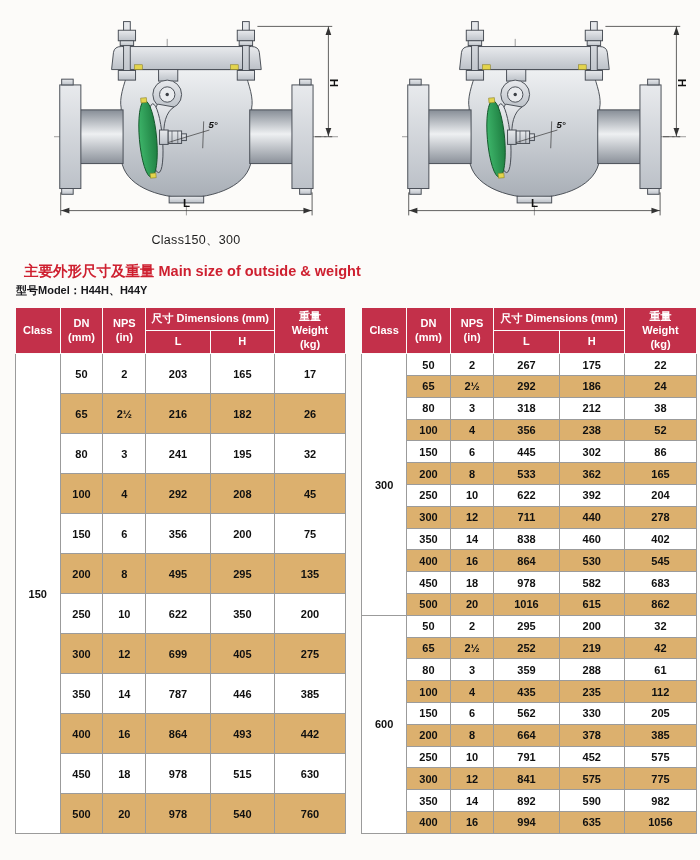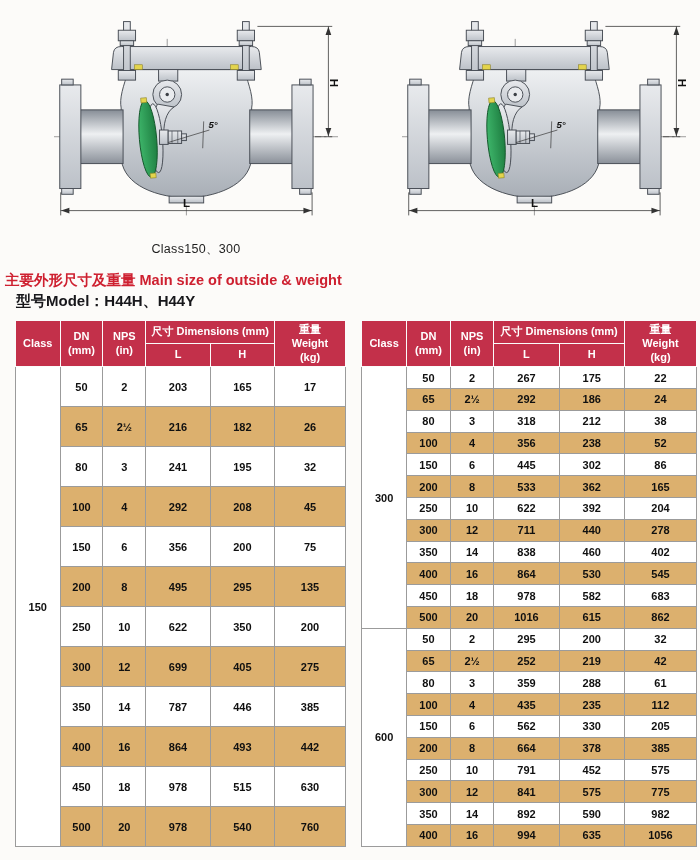--- a/index.html
+++ b/index.html
@@ -2,38 +2,38 @@
 <html><head>
 <meta charset="utf-8">
 <style>
   html,body{margin:0;padding:0;background:#fff;}
   .page{position:relative;width:700px;height:860px;background:#fcfbf9;overflow:hidden;
         font-family:"Liberation Sans","DejaVu Sans",sans-serif;box-sizing:border-box;}
 
   
   .drawings-row{display:flex;padding:12px 0 0 52px;gap:60px;}
   figure{margin:0;}
-  figcaption{text-align:center;font-size:12.5px;color:#1e1e1e;margin-top:12px;letter-spacing:.3px;}
+  figcaption{text-align:center;font-size:12.5px;color:#1e1e1e;margin-top:3px;letter-spacing:.3px;}
 
   
   .metal{fill:url(#gmetal);stroke:#474c54;stroke-width:1;}
   .metal2{fill:url(#gplate);stroke:#474c54;stroke-width:1;}
   .pipe{fill:url(#gpipe);stroke:#474c54;stroke-width:1;}
   .ln2{stroke:#474c54;stroke-width:.7;}
   .gasket{fill:#e3d44d;stroke:#8a7f22;stroke-width:.6;}
   .cl{stroke:#6d6d6d;stroke-width:.7;stroke-dasharray:12 3 2.5 3;fill:none;}
   .thin{stroke:#333;stroke-width:.7;}
   .dim{stroke:#333;stroke-width:.8;}
   .arr{fill:#333;stroke:none;}
   .dim-t{font-size:12px;font-weight:bold;fill:#111;}
   .angle-t{font-size:10px;fill:#111;font-style:italic;font-weight:bold;}
 
   
-  .section-title{margin:13px 0 2px 5px;font-size:14.5px;font-weight:bold;color:#ce2030;}
-  .model-line{margin:1px 0 9px 16px;font-size:15px;font-weight:bold;color:#17171b;}
+  .section-title{margin:13px 0 2px 24px;font-size:14.5px;font-weight:bold;color:#ce2030;}
+  .model-line{margin:1px 0 9px 16px;font-size:11px;font-weight:bold;color:#17171b;}
 
   
   .tables-row{display:flex;gap:15px;padding:0 3px 0 15px;align-items:flex-start;}
   table{border-collapse:collapse;table-layout:fixed;}
   .t-left{width:331px;}
   .t-right{width:336px;}
   th{background:#c3304a;color:#fff;font-size:11px;font-weight:bold;
      border:1px solid #fbfbfb;padding:2px 0;white-space:pre-line;line-height:1.25;}
   td{font-size:11px;font-weight:bold;color:#101010;text-align:center;
      border:1px solid #9b9b9b;background:#fff;padding:0;}

